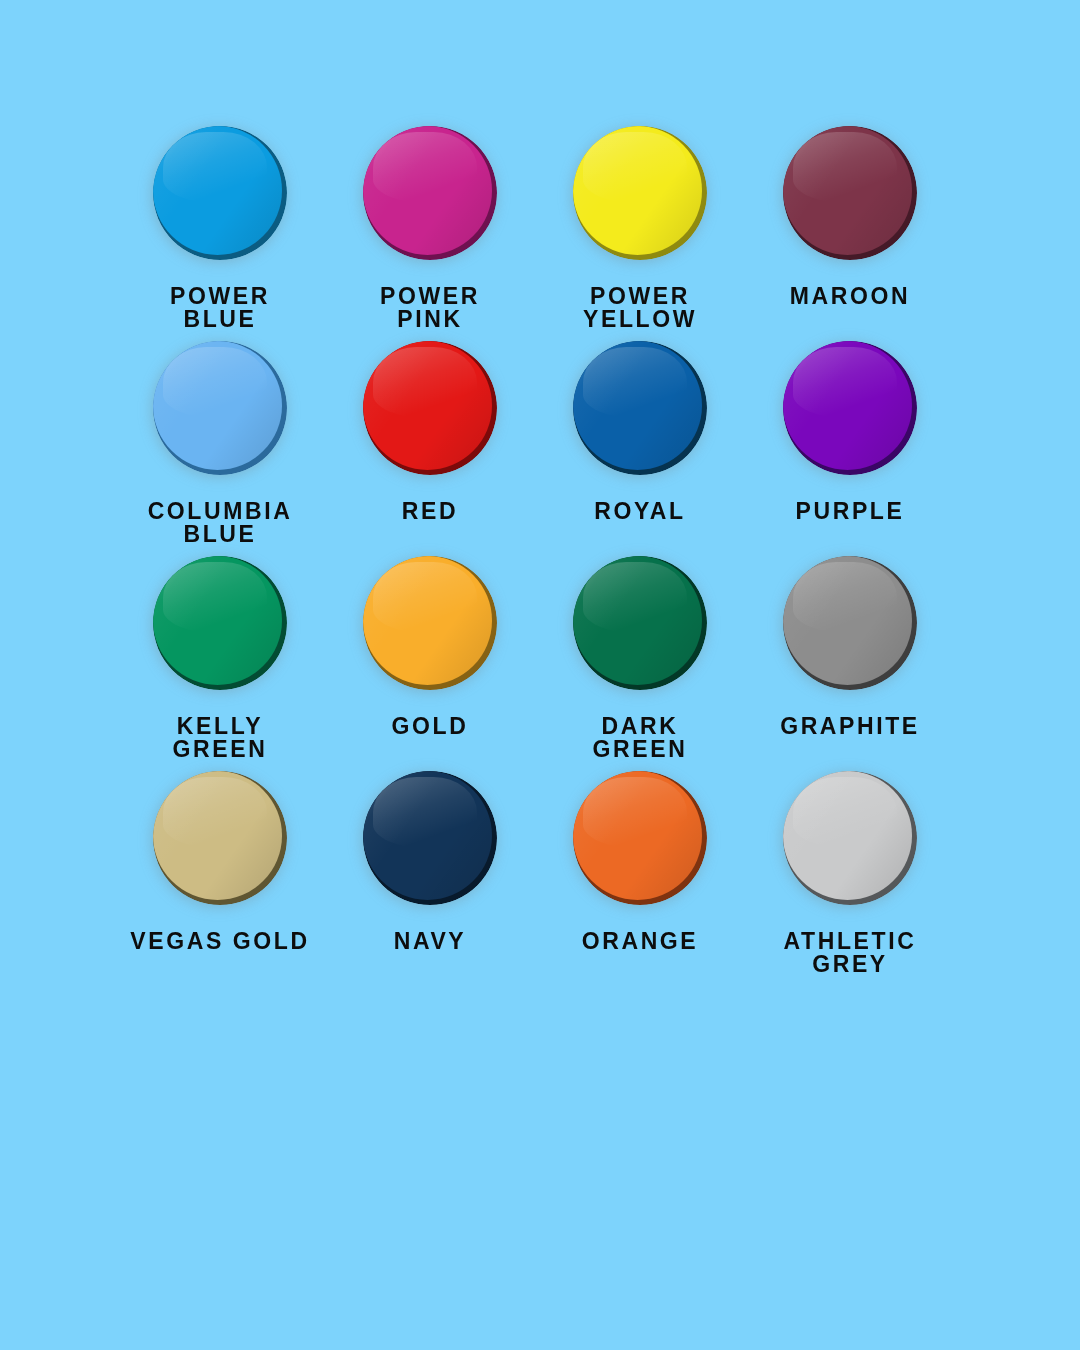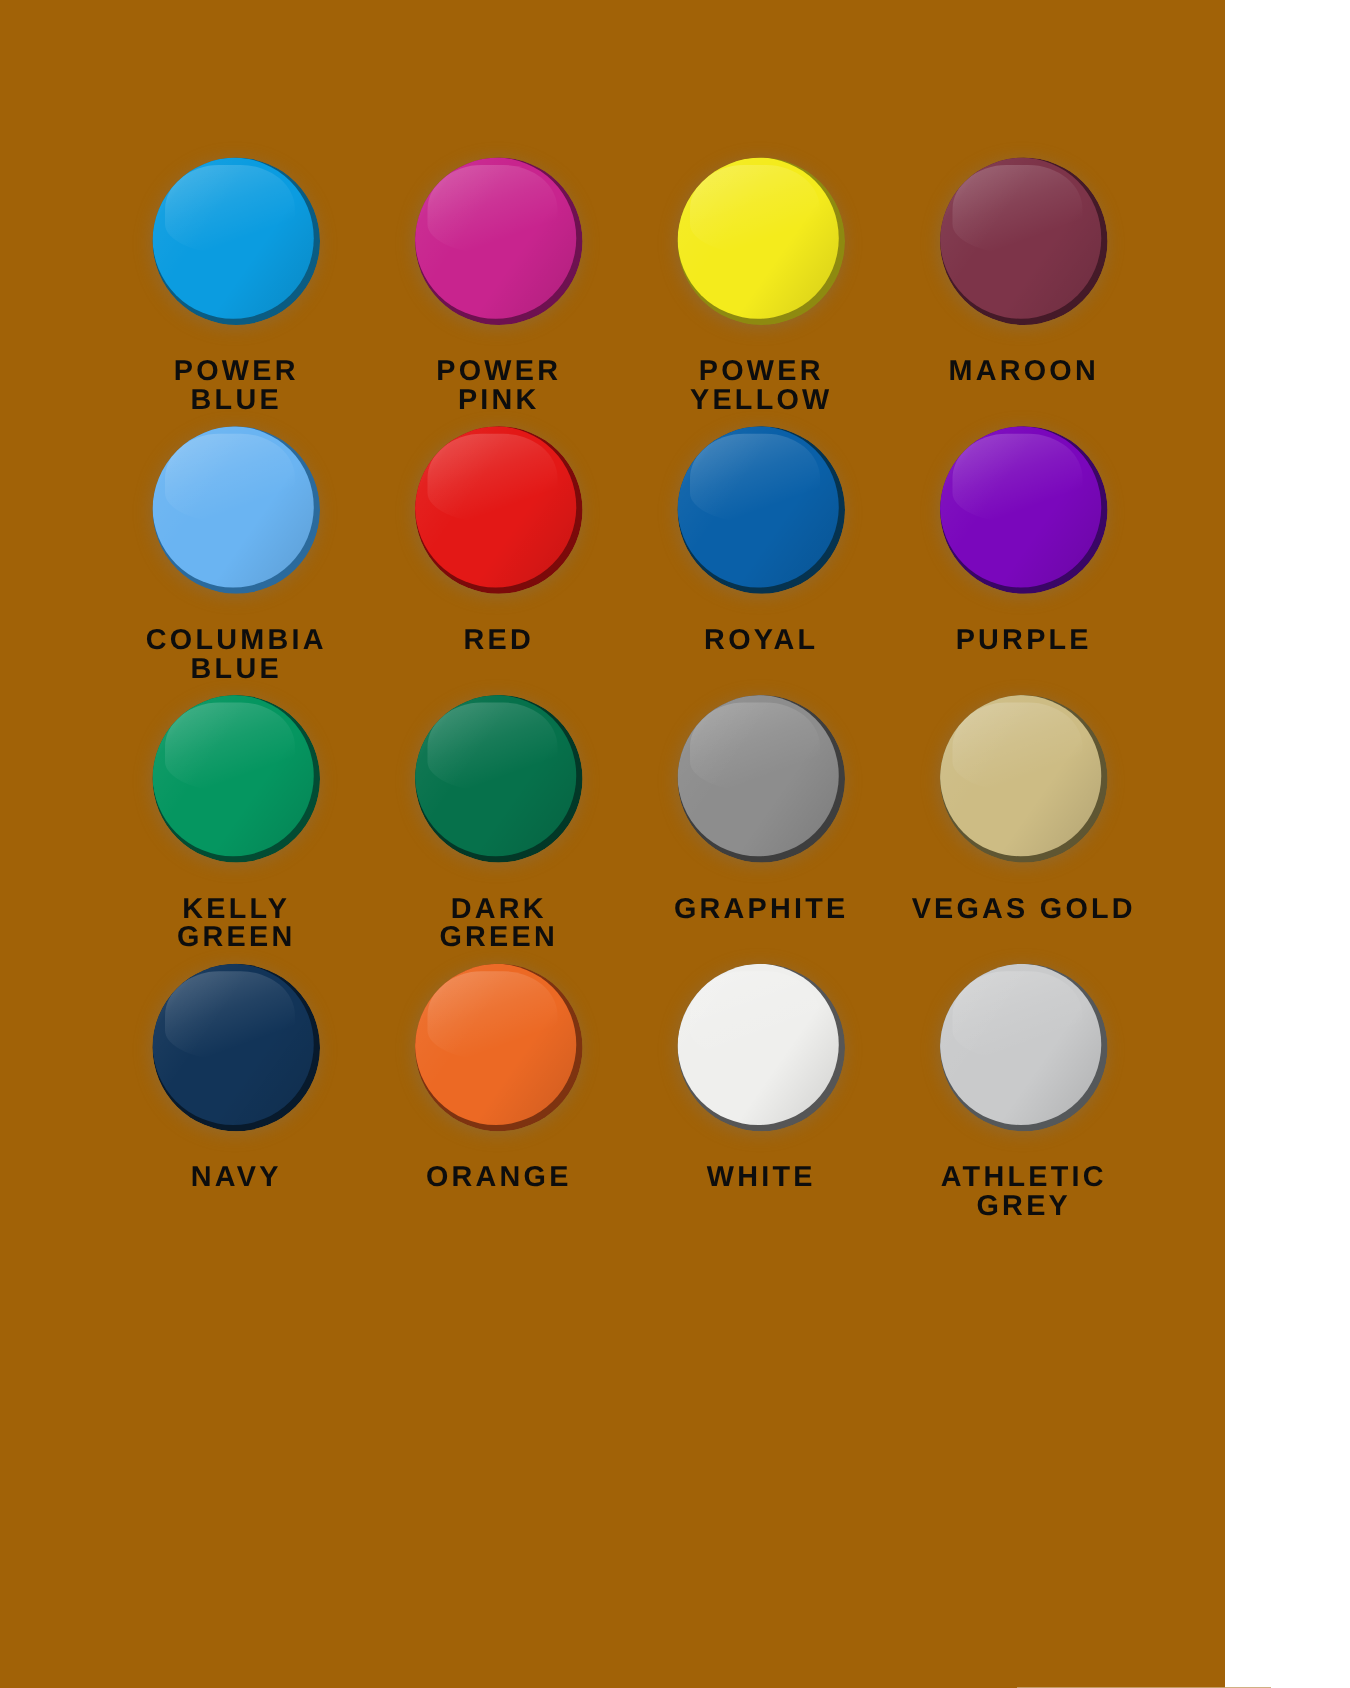--- a/index.html
+++ b/index.html
@@ -8,26 +8,26 @@
   }
   body {
     width: 1080px;
     height: 1350px;
     background: #ffffff;
     font-family: "Liberation Sans", sans-serif;
     overflow: hidden;
   }
 
   #palette-page {
-    width: 980px;
+    width: 1080px;
     height: 1350px;
-    background: #a16207;
+    background: #7dd3fc;
     position: relative;
     box-sizing: border-box;
-    padding: 118px 120px 120px 84px;
+    padding: 118px 120px 120px 115px;
   }
 
   #swatch-grid {
     display: grid;
     grid-template-columns: repeat(4, 1fr);
     grid-template-rows: repeat(5, 215px);
     column-gap: 0px;
     row-gap: 0px;
     width: 840px;
   }
@@ -247,20 +247,33 @@
             </div>
           </div>
         </div>
         <div class="swatch-label">KELLY
 GREEN</div>
       </div>
       <div class="swatch-cell">
         <div class="disc-wrap">
           <div class="disc-shadow"></div>
           <div class="disc">
+            <div class="disc-rim" style="background: rgb(134, 98, 20);"></div>
+            <div class="disc-face" style="background: rgb(249, 174, 43);">
+              <div class="disc-lip"></div>
+              <div class="disc-gloss"></div>
+            </div>
+          </div>
+        </div>
+        <div class="swatch-label">GOLD</div>
+      </div>
+      <div class="swatch-cell">
+        <div class="disc-wrap">
+          <div class="disc-shadow"></div>
+          <div class="disc">
             <div class="disc-rim" style="background: rgb(3, 56, 39);"></div>
             <div class="disc-face" style="background: rgb(6, 113, 75);">
               <div class="disc-lip"></div>
               <div class="disc-gloss"></div>
             </div>
           </div>
         </div>
         <div class="swatch-label">DARK
 GREEN</div>
       </div>
@@ -313,33 +326,20 @@
               <div class="disc-gloss"></div>
             </div>
           </div>
         </div>
         <div class="swatch-label">ORANGE</div>
       </div>
       <div class="swatch-cell">
         <div class="disc-wrap">
           <div class="disc-shadow"></div>
           <div class="disc">
-            <div class="disc-rim" style="background: rgb(86, 86, 86);"></div>
-            <div class="disc-face" style="background: rgb(239, 239, 237);">
-              <div class="disc-lip"></div>
-              <div class="disc-gloss"></div>
-            </div>
-          </div>
-        </div>
-        <div class="swatch-label">WHITE</div>
-      </div>
-      <div class="swatch-cell">
-        <div class="disc-wrap">
-          <div class="disc-shadow"></div>
-          <div class="disc">
             <div class="disc-rim" style="background: rgb(85, 88, 90);"></div>
             <div class="disc-face" style="background: rgb(201, 202, 203);">
               <div class="disc-lip"></div>
               <div class="disc-gloss"></div>
             </div>
           </div>
         </div>
         <div class="swatch-label">ATHLETIC
 GREY</div>
       </div>

